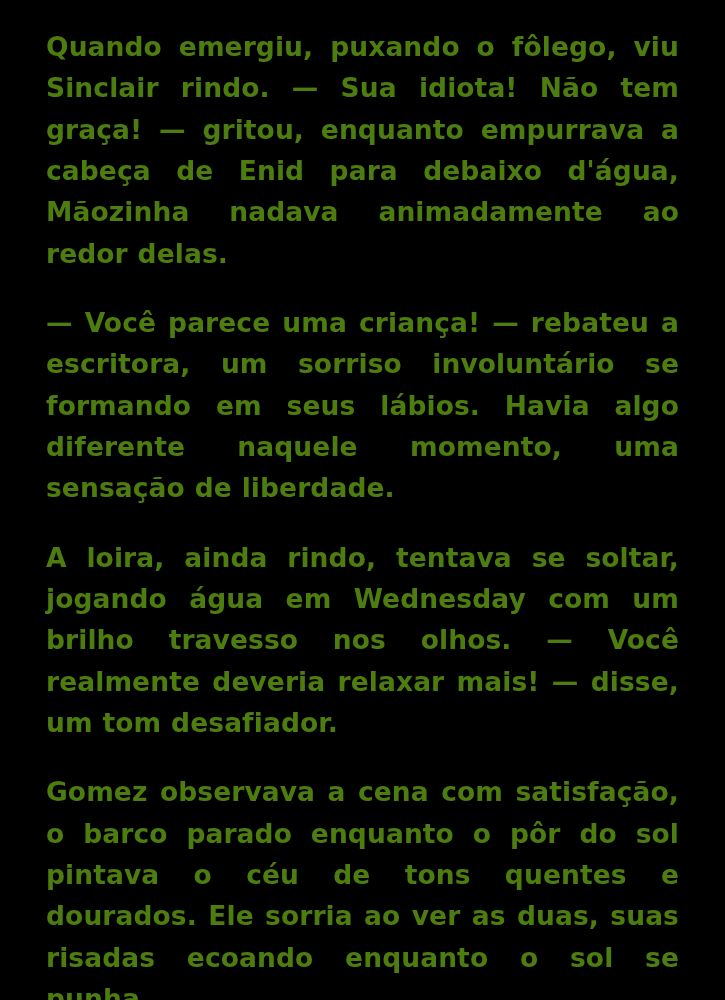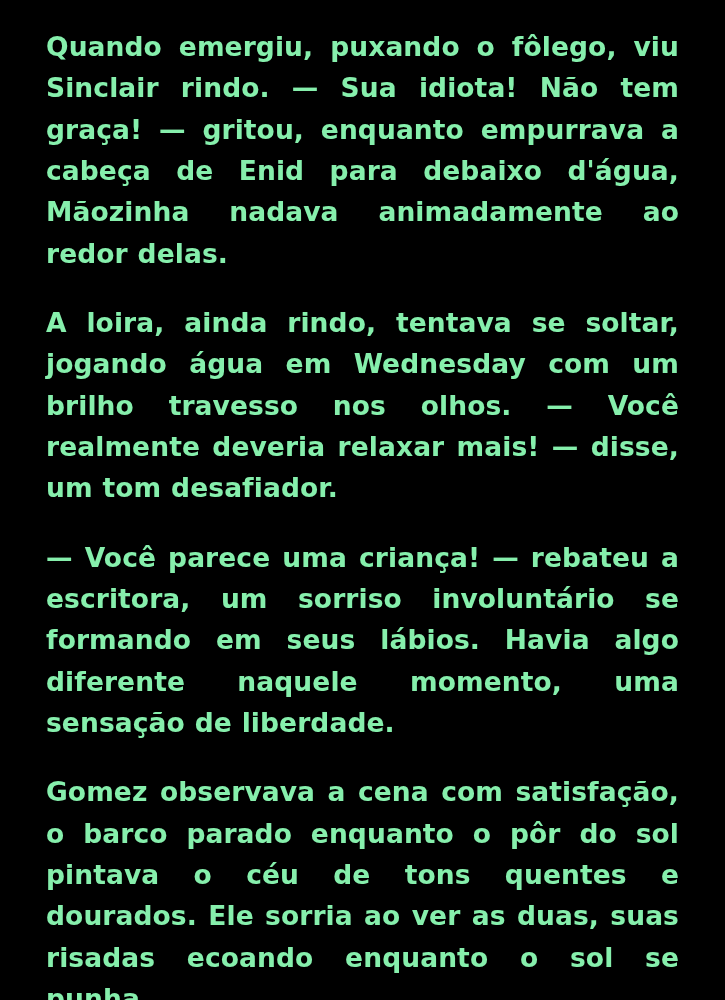--- a/index.html
+++ b/index.html
@@ -21,29 +21,29 @@
     padding: 26px 46px 10px 46px;
   }
   .para {
     font-size: 26.5px;
     line-height: 1.56;
     font-weight: 700;
     text-align: justify;
     text-justify: inter-word;
     letter-spacing: 0.1px;
     margin: 0 0 28px 0;
-    color: #86efac;
+    color: #4d7c0f;
     word-spacing: 0.5px;
     hyphens: none;
   }
   .para:last-child {
     margin-bottom: 0;
   }
 </style>
 </head>
 <body>
 
 <div class="reader">
   <p class="para">Quando emergiu, puxando o fôlego, viu Sinclair rindo. — Sua idiota! Não tem graça! — gritou, enquanto empurrava a cabeça de Enid para debaixo d'água, Mãozinha nadava animadamente ao redor delas.</p>
+  <p class="para">— Você parece uma criança! — rebateu a escritora, um sorriso involuntário se formando em seus lábios. Havia algo diferente naquele momento, uma sensação de liberdade.</p>
   <p class="para">A loira, ainda rindo, tentava se soltar, jogando água em Wednesday com um brilho travesso nos olhos. — Você realmente deveria relaxar mais! — disse, um tom desafiador.</p>
-  <p class="para">— Você parece uma criança! — rebateu a escritora, um sorriso involuntário se formando em seus lábios. Havia algo diferente naquele momento, uma sensação de liberdade.</p>
   <p class="para">Gomez observava a cena com satisfação, o barco parado enquanto o pôr do sol pintava o céu de tons quentes e dourados. Ele sorria ao ver as duas, suas risadas ecoando enquanto o sol se punha.</p>
 </div>
 
 </body></html>

